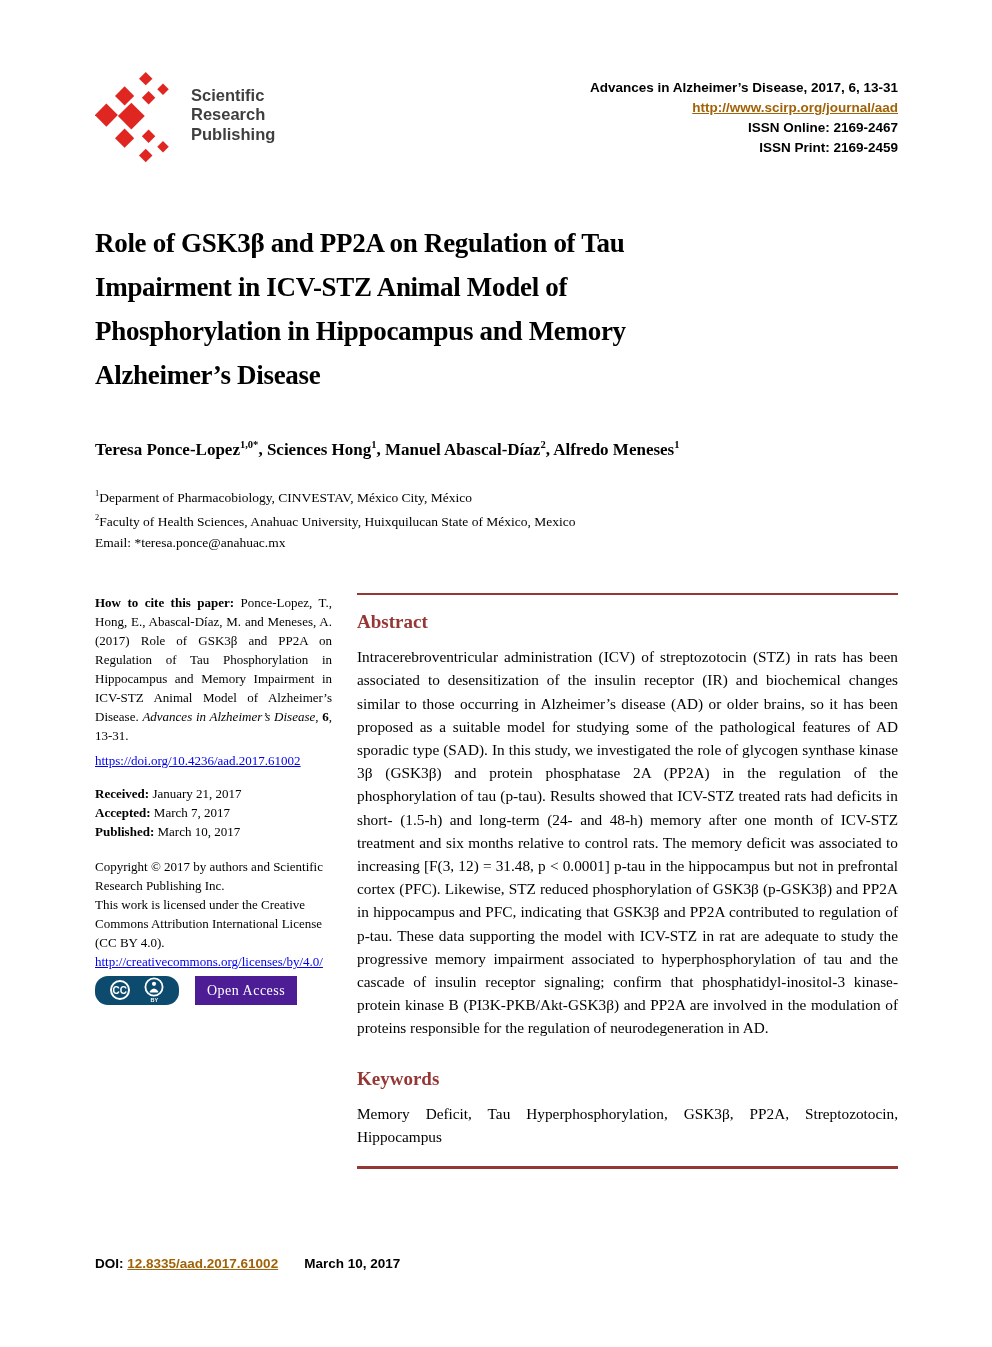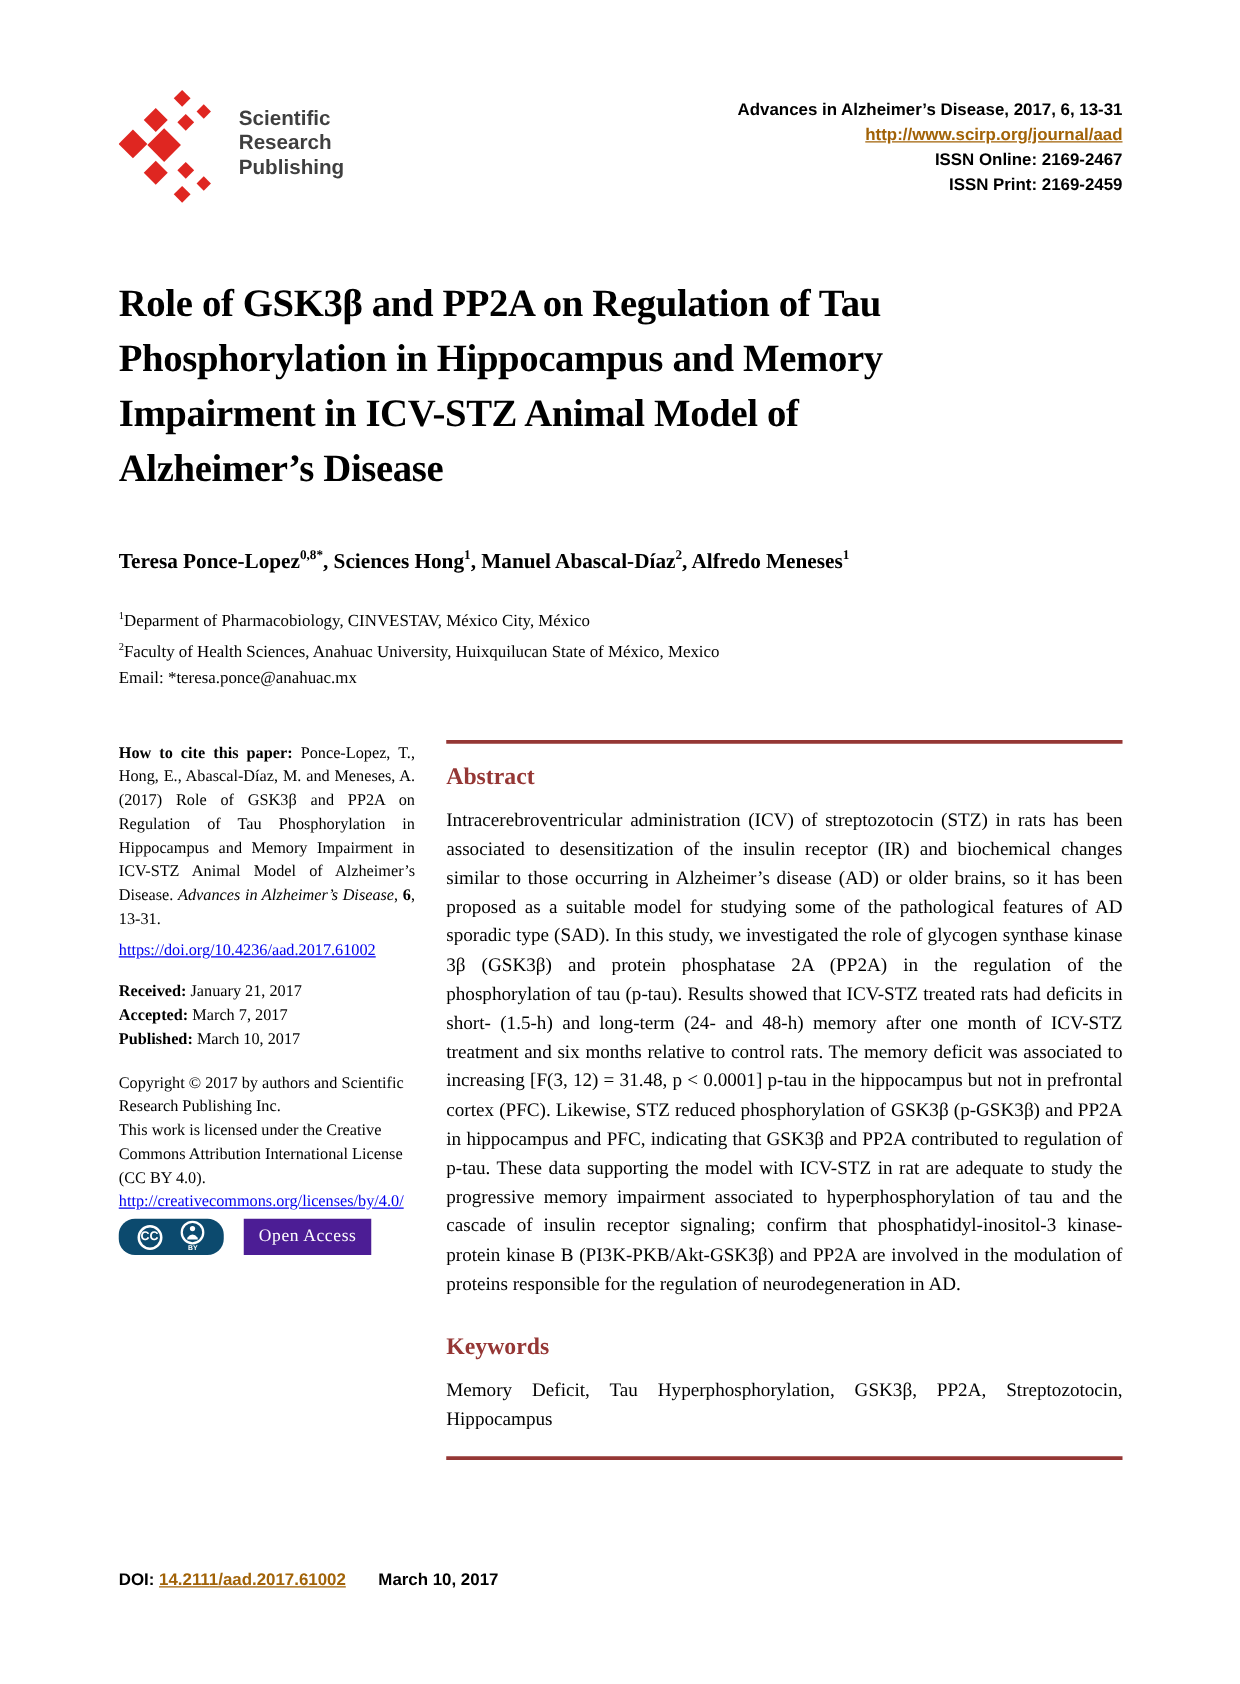--- a/index.html
+++ b/index.html
@@ -12,21 +12,21 @@
   .logo-block { display:flex; align-items:flex-start; gap:8px; }
   .logo-mark { width:88px; height:96px; flex:none; }
   .diamond { fill:#df2621; }
   .logo-text { font-family:"Liberation Sans", sans-serif; font-weight:bold; color:#3f3f3f;
                font-size:16.5px; line-height:1.18; padding-top:16px; }
   .header-right { text-align:right; font-family:"Liberation Sans", sans-serif; font-weight:bold;
                   font-size:13.5px; line-height:20px; padding-top:8px; }
   .header-right a, .link { color:#a16207; text-decoration:underline; }
 
   
-  .title { margin-top:55px; font-size:31px; font-weight:bold; line-height:44px; letter-spacing:-0.3px; }
+  .title { margin-top:55px; font-size:27px; font-weight:bold; line-height:44px; letter-spacing:-0.3px; }
   .authors { margin-top:42px; font-size:17px; font-weight:bold; }
   .authors sup, .affils sup { font-size:62%; vertical-align:super; }
   .affils { margin-top:23px; font-size:13.5px; line-height:21px; }
   .email-line a { color:#000; text-decoration:none; }
 
   
   .columns { display:flex; margin-top:40px; }
   .sidebar { width:237px; flex:none; font-size:13px; line-height:19px; }
   .main { flex:1; margin-left:25px; }
   .rule { height:2.5px; background:#953735; }
@@ -91,26 +91,26 @@
     <div class="header-right">
       <div>Advances in Alzheimer’s Disease, 2017, 6, 13-31</div>
       <div><a href="#">http://www.scirp.org/journal/aad</a></div>
       <div>ISSN Online: 2169-2467</div>
       <div>ISSN Print: 2169-2459</div>
     </div>
   </div>
 
   <h1 class="title">
     <div>Role of GSK3β and PP2A on Regulation of Tau</div>
+    <div>Impairment in ICV-STZ Animal Model of</div>
     <div>Phosphorylation in Hippocampus and Memory</div>
-    <div>Impairment in ICV-STZ Animal Model of</div>
     <div>Alzheimer’s Disease</div>
   </h1>
 
-  <div class="authors"><span>Teresa Ponce-Lopez</span><sup>0,8*</sup><span>, Sciences Hong</span><sup>1</sup><span>, Manuel Abascal-Díaz</span><sup>2</sup><span>, Alfredo Meneses</span><sup>1</sup></div>
+  <div class="authors"><span>Teresa Ponce-Lopez</span><sup>1,0*</sup><span>, Sciences Hong</span><sup>1</sup><span>, Manuel Abascal-Díaz</span><sup>2</sup><span>, Alfredo Meneses</span><sup>1</sup></div>
 
   <div class="affils">
     <div><sup>1</sup><span>Deparment of Pharmacobiology, CINVESTAV, México City, México</span></div>
     <div><sup>2</sup><span>Faculty of Health Sciences, Anahuac University, Huixquilucan State of México, Mexico</span></div>
     <div class="email-line"><span>Email: </span><a href="#">*teresa.ponce@anahuac.mx</a></div>
   </div>
 
   <div class="columns">
 
     <div class="sidebar">
@@ -151,14 +151,14 @@
       <p class="abstract-text">Intracerebroventricular administration (ICV) of streptozotocin (STZ) in rats has been associated to desensitization of the insulin receptor (IR) and biochemical changes similar to those occurring in Alzheimer’s disease (AD) or older brains, so it has been proposed as a suitable model for studying some of the pathological features of AD sporadic type (SAD). In this study, we investigated the role of glycogen synthase kinase 3β (GSK3β) and protein phosphatase 2A (PP2A) in the regulation of the phosphorylation of tau (p-tau). Results showed that ICV-STZ treated rats had deficits in short- (1.5-h) and long-term (24- and 48-h) memory after one month of ICV-STZ treatment and six months relative to control rats. The memory deficit was associated to increasing [F(3, 12) = 31.48, p &lt; 0.0001] p-tau in the hippocampus but not in prefrontal cortex (PFC). Likewise, STZ reduced phosphorylation of GSK3β (p-GSK3β) and PP2A in hippocampus and PFC, indicating that GSK3β and PP2A contributed to regulation of p-tau. These data supporting the model with ICV-STZ in rat are adequate to study the progressive memory impairment associated to hyperphosphorylation of tau and the cascade of insulin receptor signaling; confirm that phosphatidyl-inositol-3 kinase-protein kinase B (PI3K-PKB/Akt-GSK3β) and PP2A are involved in the modulation of proteins responsible for the regulation of neurodegeneration in AD.</p>
       <h2 class="section-heading keywords-heading">Keywords</h2>
       <p class="keywords-text">Memory Deficit, Tau Hyperphosphorylation, GSK3β, PP2A, Streptozotocin, Hippocampus</p>
       <div class="rule rule-bottom"></div>
     </div>
 
   </div>
 </div>
 
 <div class="footer">
-  <span>DOI: </span><a class="link" href="#">14.2111/aad.2017.61002</a><span class="date">March 10, 2017</span>
+  <span>DOI: </span><a class="link" href="#">12.8335/aad.2017.61002</a><span class="date">March 10, 2017</span>
 </div>
 
 </body></html>

